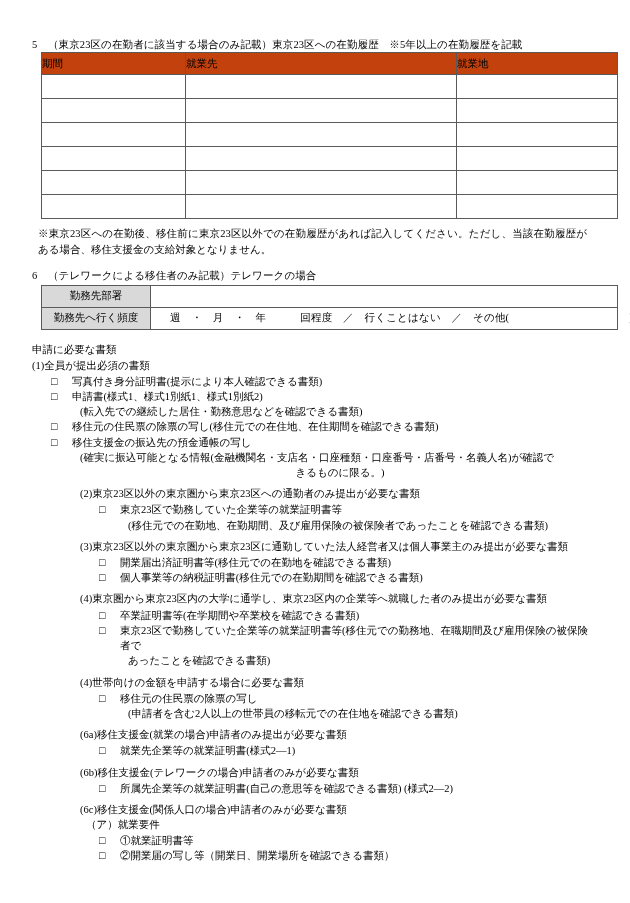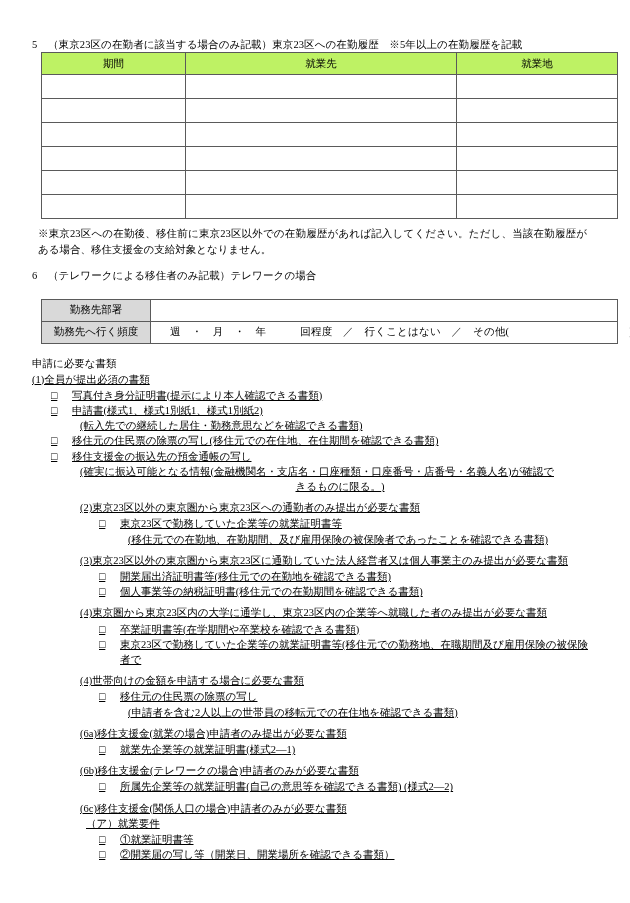--- a/index.html
+++ b/index.html
@@ -48,43 +48,43 @@
     border: 1px solid #5a5a5a;
     padding: 0;
     font-weight: normal;
     vertical-align: middle;
   }
   .tbl-history {
     margin-left: 25px;
     width: 577px;
   }
   .tbl-history th {
-    background: #bef264;
+    background: #c2410c;
     height: 21px;
-    text-align: center;
+    text-align: left;
     font-size: 10.5px;
     margin-left: 15px;
   }
   .tbl-history td.cell-blank {
     height: 23px;
     background: #ffffff;
   }
 
   .note {
     margin: 7px 0 0 0;
     padding: 0 27px 0 22px;
     font-size: 10.5px;
     line-height: 1.55;
     text-align: justify;
   }
 
   .tbl-life {
     margin-left: 25px;
     width: 577px;
-    margin-top: 16px;
+    margin-top: 2px;
   }
   .tbl-life td.lbl {
     background: #d9d9d9;
     width: 108px;
     text-align: center;
     height: 21px;
     font-size: 10.5px;
   }
   .tbl-life td.val {
     height: 21px;
@@ -110,21 +110,20 @@
   .docs {
     margin-top: 13px;
     padding-left: 16px;
   }
   .docs-title {
     font-size: 10.5px;
     margin-bottom: 1.5px;
   }
   .grp {
     margin-top: 0;
-    text-decoration: underline;
   }
   .grp + .grp {
     margin-top: 7px;
     margin-left: 48px;
   }
   .grp-head {
     font-size: 10.5px;
     margin-bottom: 1px;
     white-space: nowrap;
   }
@@ -290,20 +289,21 @@
     <div class="grp">
       <div class="grp-head">(4)東京圏から東京23区内の大学に通学し、東京23区内の企業等へ就職した者のみ提出が必要な書類</div>
       <div class="chk-row">
         <span class="chk-box">□</span>
         <span class="chk-text">卒業証明書等(在学期間や卒業校を確認できる書類)</span>
       </div>
       <div class="chk-row">
         <span class="chk-box">□</span>
         <span class="chk-text">東京23区で勤務していた企業等の就業証明書等(移住元での勤務地、在職期間及び雇用保険の被保険者で</span>
       </div>
+      <div class="cont-line">あったことを確認できる書類)</div>
     </div>
 
     <div class="grp">
       <div class="grp-head">(4)世帯向けの金額を申請する場合に必要な書類</div>
       <div class="chk-row">
         <span class="chk-box">□</span>
         <span class="chk-text">移住元の住民票の除票の写し</span>
       </div>
       <div class="cont-line">(申請者を含む2人以上の世帯員の移転元での在住地を確認できる書類)</div>
     </div>

